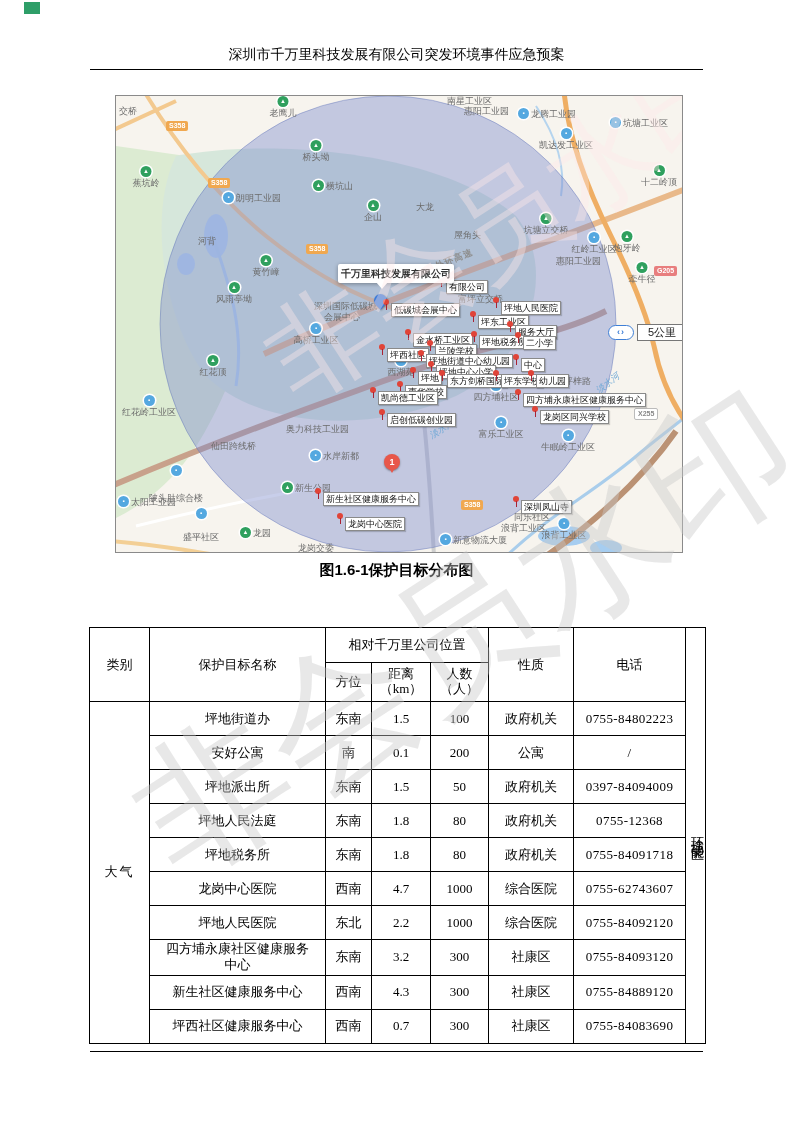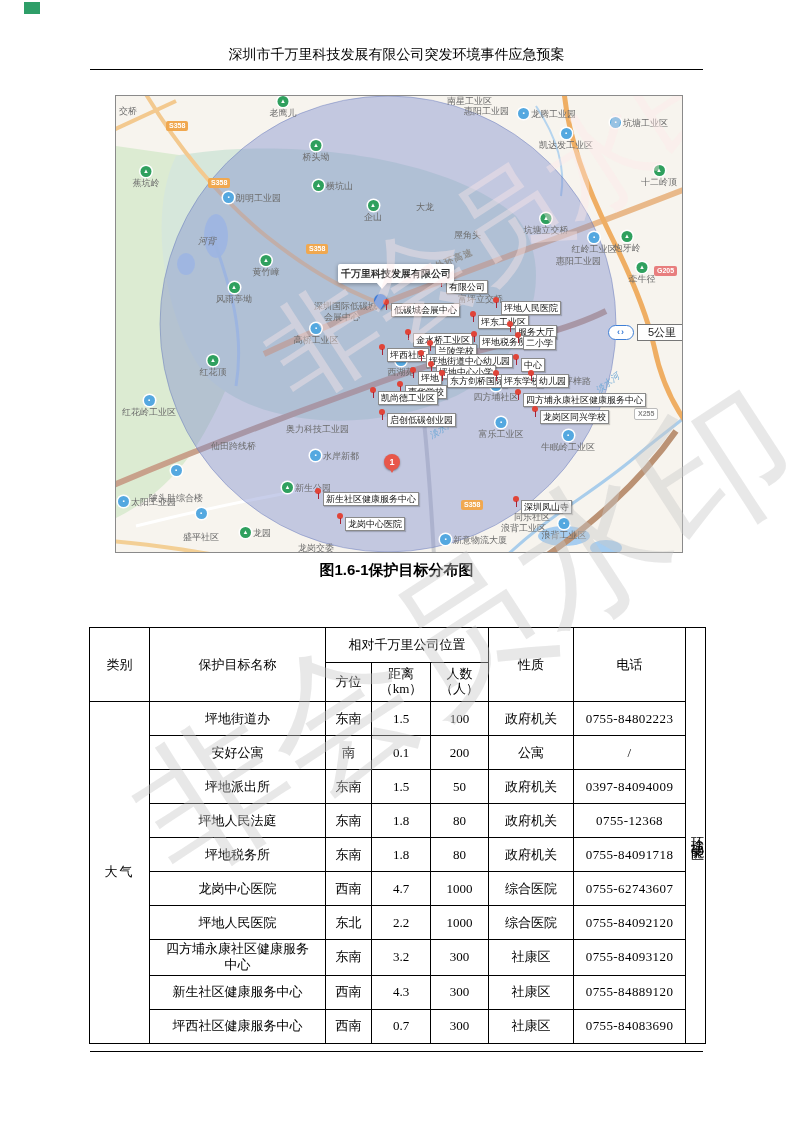--- a/index.html
+++ b/index.html
@@ -111,21 +111,21 @@
         <circle cx="272" cy="228" r="228" fill="rgba(123,138,205,0.42)" stroke="rgba(95,115,185,0.45)" stroke-width="1"></circle>
       </svg>
 
       <div id="callout">千万里科技发展有限公司</div>
       <div id="cmarker"></div>
       <div id="balloon1">1</div>
       <div id="scale-pill">‹›</div>
       <div id="scale-box">5公里</div>
       <div id="wm-map" class="wm">非会员水印</div>
     <div class="ml plain" style="left: 3px; top: 10px;">交桥</div>
-        <div class="ml plain" style="left: 82px; top: 140px; font-style: italic;">河背</div>
+        <div class="ml plain" style="left: 82px; top: 140px;">河背</div>
         <div class="ml plain" style="left: 300px; top: 82px; margin-top: 24px;">大龙</div>
         <div class="ml plain" style="left: 338px; top: 134px;">屋角头</div>
         <div class="ml plain" style="left: 440px; top: 160px;">惠阳工业园</div>
         <div class="ml plain" style="left: 348px; top: 10px;">惠阳工业园</div>
         <div class="ml plain" style="left: 300px; top: 0px; margin-left: 31px;">南星工业区</div>
         <div class="ml plain" style="left: 342px; top: 198px;">富坪立交桥</div>
         <div class="ml plain" style="left: 95px; top: 345px;">仙田跨线桥</div>
         <div class="ml plain" style="left: 182px; top: 447px;">龙岗交委</div>
         <div class="ml plain" style="left: 398px; top: 416px;">同乐社区</div>
         <div class="ml plain" style="left: 385px; top: 427px;">浪背工业区</div>

